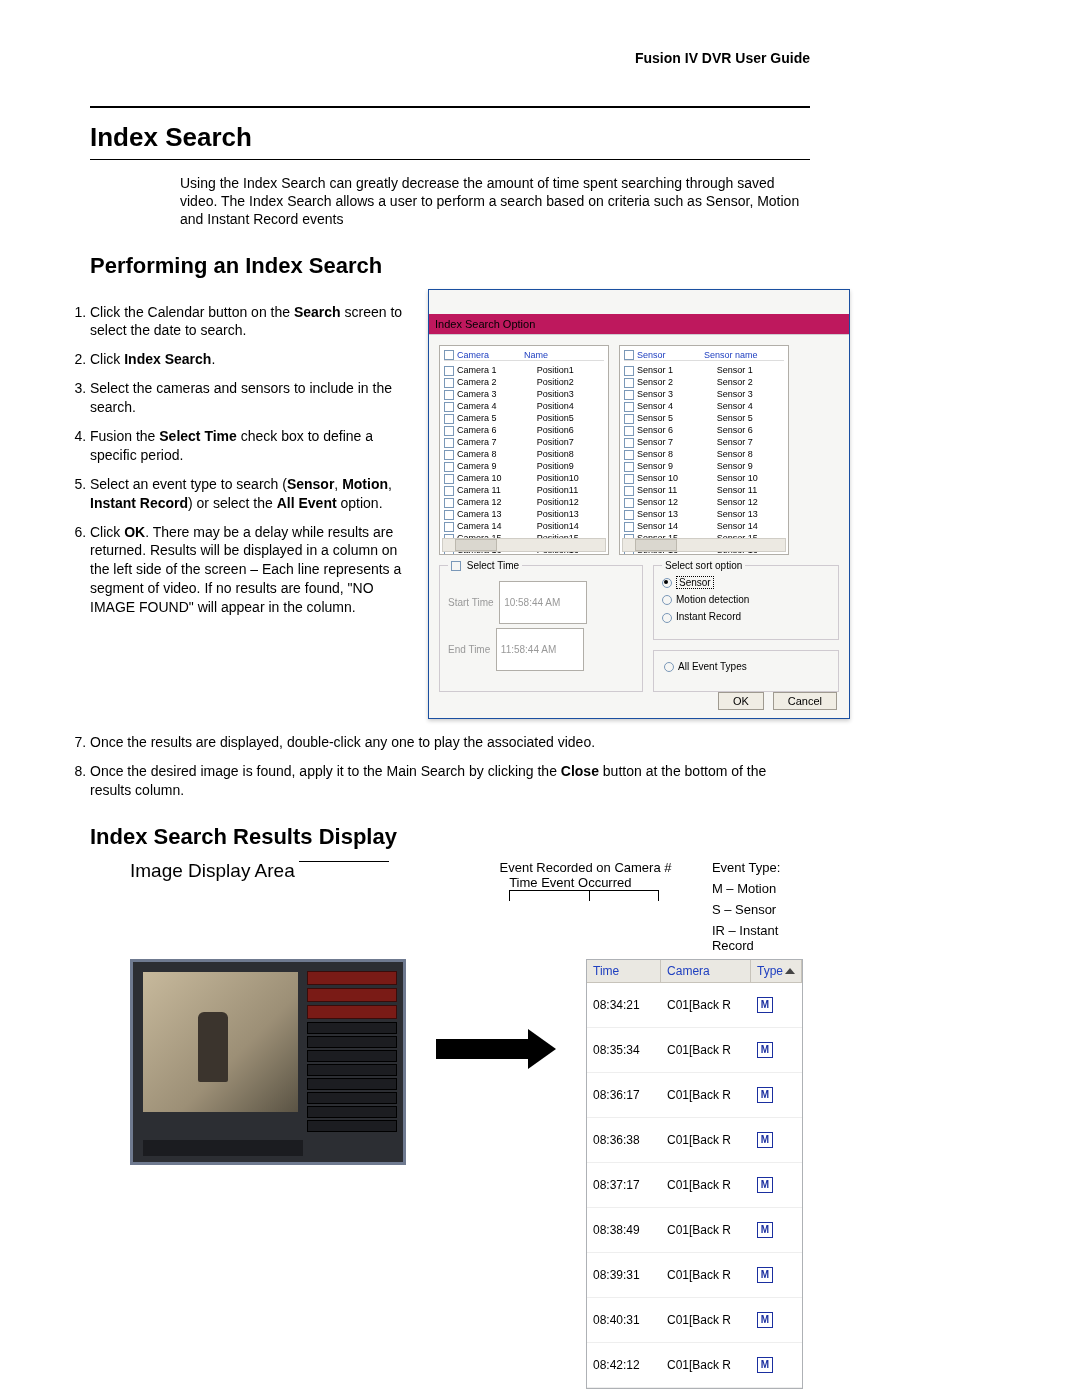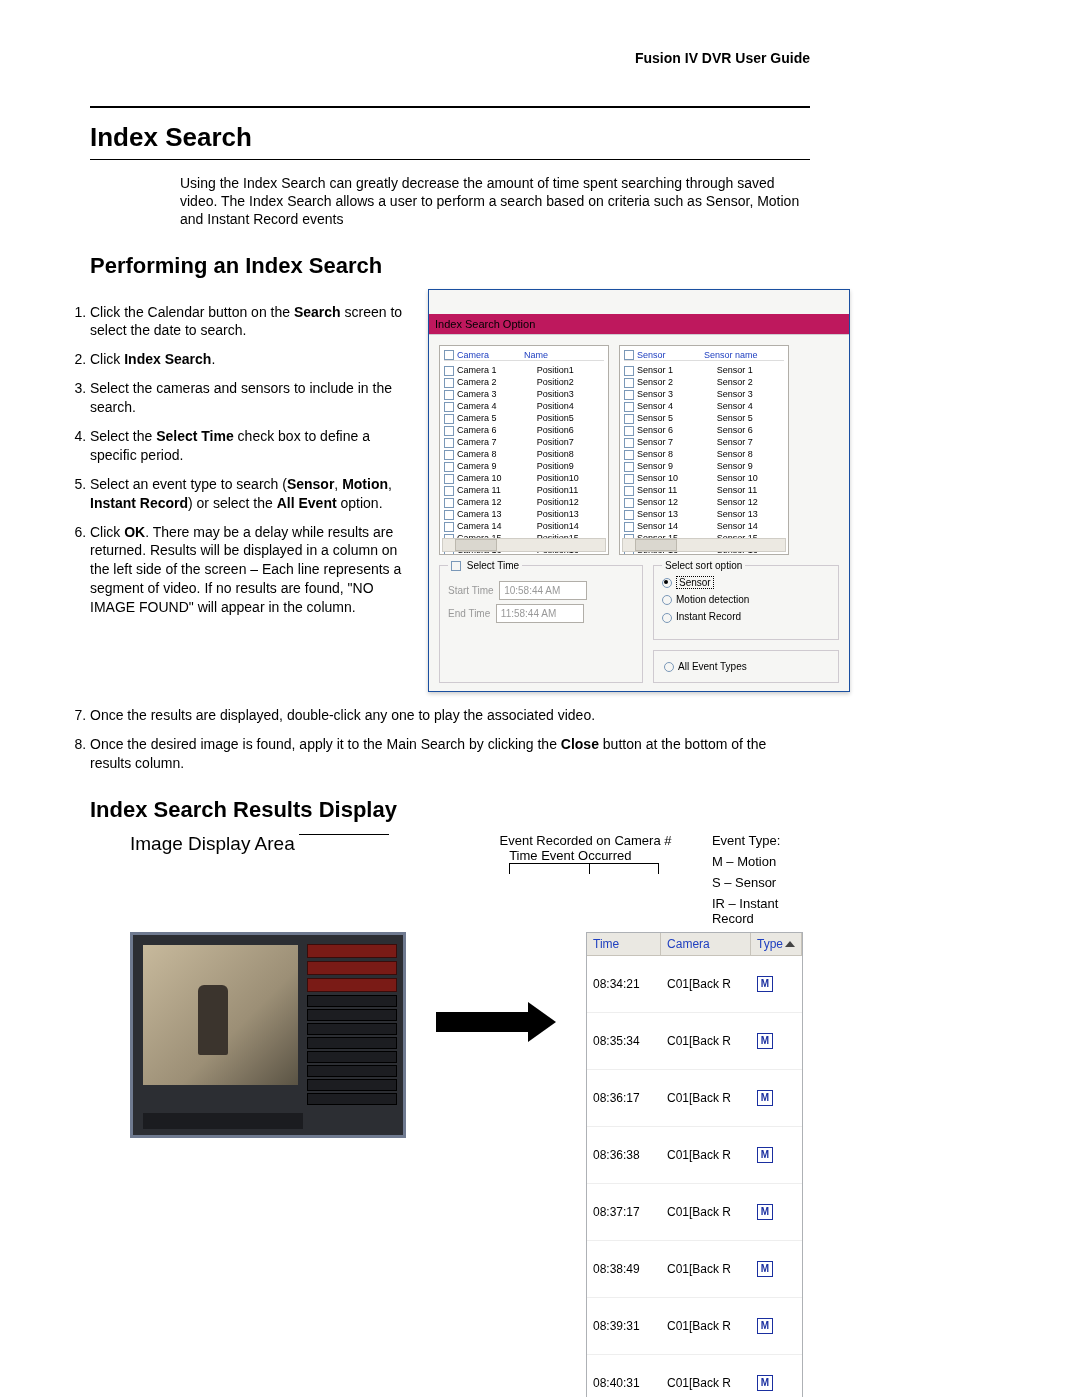--- a/index.html
+++ b/index.html
@@ -60,21 +60,21 @@
   .listbox .row { display: flex; font-size: 9px; line-height: 12px;}
   .listbox .row span:first-child { flex: 0 0 58%;}
   .listbox .row span:last-child { flex: 1;}
   .chk { display: inline-block; width: 8px; height: 8px; border: 1px solid #7a98b8; margin-right: 3px; vertical-align: middle;}
   .scroll-h { position: absolute; left: 2px; right: 2px; bottom: 2px; height: 12px; background: #ece9e2; border: 1px solid #d0cdc6; }
   .scroll-h .thumb { position:absolute; left:12px; top:0; bottom:0; width:40px; background:#dad7cf; border:1px solid #bcb8ae;}
   .lower { display: flex; gap: 10px; padding: 0 10px;}
   .group { border: 1px solid #cfcad0; padding: 6px 8px 10px 8px; font-size: 10px; flex: 1; position: relative;}
   .group-label { position: relative; top: -12px; background: #f6f6f4; padding: 0 3px;}
   .group-body { position: relative; top: -6px;}
-  .timefield { background: #fff; border: 1px solid #b1aea8; padding: 3px 4px; display:inline-block; width: 78px; font-size: 10px;}
+  .timefield { background: #fff; border: 1px solid #b1aea8; padding: 15px 4px; display:inline-block; width: 78px; font-size: 10px;}
   .radio { display: inline-block; width: 8px; height: 8px; border: 1px solid #7a98b8; border-radius: 50%; margin-right: 4px; vertical-align: middle; position: relative;}
   .radio.sel::after { content:""; position:absolute; left:1px; top:1px; width:4px; height:4px; background:#000; border-radius:50%;}
   .dialog-buttons { text-align: right; padding: 0 12px;}
   .btn { display: inline-block; border: 1px solid #9f9a90; background: #f0ede4; padding: 2px 14px; font-size: 11px; margin-left: 6px;}
   
   .results-fig { display: flex; align-items: flex-start; gap: 30px; margin-left: 40px; margin-top: 6px;}
   .res-left { position: relative;}
   .thumb-app {
     width: 270px; height: 200px; background: #2c2e33;
     border: 3px solid #6f7a90; position: relative; overflow: hidden;
@@ -95,21 +95,21 @@
   .big-arrow .head { position:absolute; right:0; top:0; width:0; height:0; border-left:28px solid #000; border-top:20px solid transparent; border-bottom:20px solid transparent;}
   
   .res-table { border: 1px solid #aeb1b5; background: #f8f7f4; width: 215px; font-size: 13px;}
   .res-table .thead { display:flex; background:#eae8e2; border-bottom:1px solid #c7c3ba;}
   .res-table .th { padding:4px 6px; color:#2040c0; border-right:1px solid #c7c3ba; font-size:12px;}
   .res-table .th.time { width:62px;}
   .res-table .th.cam  { width:78px;}
   .res-table .th.type { flex:1; display:flex; align-items:center; justify-content:space-between;}
   .sort-tri { width:0; height:0; border-left:5px solid transparent; border-right:5px solid transparent; border-bottom:6px solid #444; display:inline-block; margin-left:2px;}
   .res-table .tr { display:flex; background:#fff; border-bottom:1px solid #eee; align-items:center;}
-  .res-table .td { padding:20px 6px; font-size:12px;}
+  .res-table .td { padding:14px 6px; font-size:12px;}
   .res-table .td.time { width:62px;}
   .res-table .td.cam  { width:78px;}
   .res-table .td.type { flex:1;}
   .m-icon { display:inline-block; width:14px; height:14px; border:1px solid #1a2fa0; text-align:center; font-size:10px; line-height:13px; font-weight:bold; color:#1a2fa0; background:#fff;}
   .annot-col { display:flex; flex-direction:column; gap:6px;}
   .hbar { border-top:1px solid #000; position:relative;}
   .vtick { position:absolute; top:0; width:1px; height:10px; background:#000;}
   .footer { margin-top: 60px; display:flex; justify-content:space-between; font-size:10px; border-top:1px solid #000; padding-top:6px;}
 </style>
 </head>
@@ -124,21 +124,21 @@
 <p class="intro">Using the Index Search can greatly decrease the amount of time spent searching through saved video. The Index Search allows a user to perform a search based on criteria such as Sensor, Motion and Instant Record events</p>
 
 <h2>Performing an Index Search</h2>
 
 <div class="two-col">
   <div class="left">
     <ol>
       <li><span>Click the Calendar button on the </span><b>Search</b><span> screen to select the date to search.</span></li>
       <li><span>Click </span><b>Index Search</b><span>.</span></li>
       <li>Select the cameras and sensors to include in the search.</li>
-      <li><span>Select the </span><b>Select Time</b><span> check box to define a specific period.</span></li>
+      <li><span>Fusion the </span><b>Select Time</b><span> check box to define a specific period.</span></li>
       <li><span>Select an event type to search (</span><b>Sensor</b><span>, </span><b>Motion</b><span>, </span><b>Instant Record</b><span>) or select the </span><b>All Event</b><span> option.</span></li>
       <li><span>Click </span><b>OK</b><span>.  There may be a delay while results are returned.  Results will be displayed in a column on the left side of the screen – Each line represents a segment of video.  If no results are found, "NO IMAGE FOUND" will appear in the column.</span></li>
     </ol>
   </div>
 
   <div class="right">
     <div class="dialog">
       <div class="dialog-title">Index Search Option</div>
       <div class="lists">
         <div class="listbox">
@@ -306,20 +306,24 @@
             <div class="group-body">
               <div><span class="radio sel"></span><span style="border:1px dotted #000; padding:0 2px;">Sensor</span></div>
               <div style="margin-top:6px;"><span class="radio"></span><span>Motion detection</span></div>
               <div style="margin-top:6px;"><span class="radio"></span><span>Instant Record</span></div>
             </div>
           </div>
           <div class="group" style="padding:10px;">
             <div><span class="radio"></span><span>All Event Types</span></div>
           </div>
         </div>
+      </div>
+      <div class="dialog-buttons">
+        <span class="btn">OK</span>
+        <span class="btn">Cancel</span>
       </div>
     </div>
   </div>
 </div>
 
 <ol start="7">
   <li>Once the results are displayed, double-click any one to play the associated video.</li>
   <li><span>Once the desired image is found, apply it to the Main Search by clicking the </span><b>Close</b><span> button at the bottom of the results column.</span></li>
 </ol>
 

